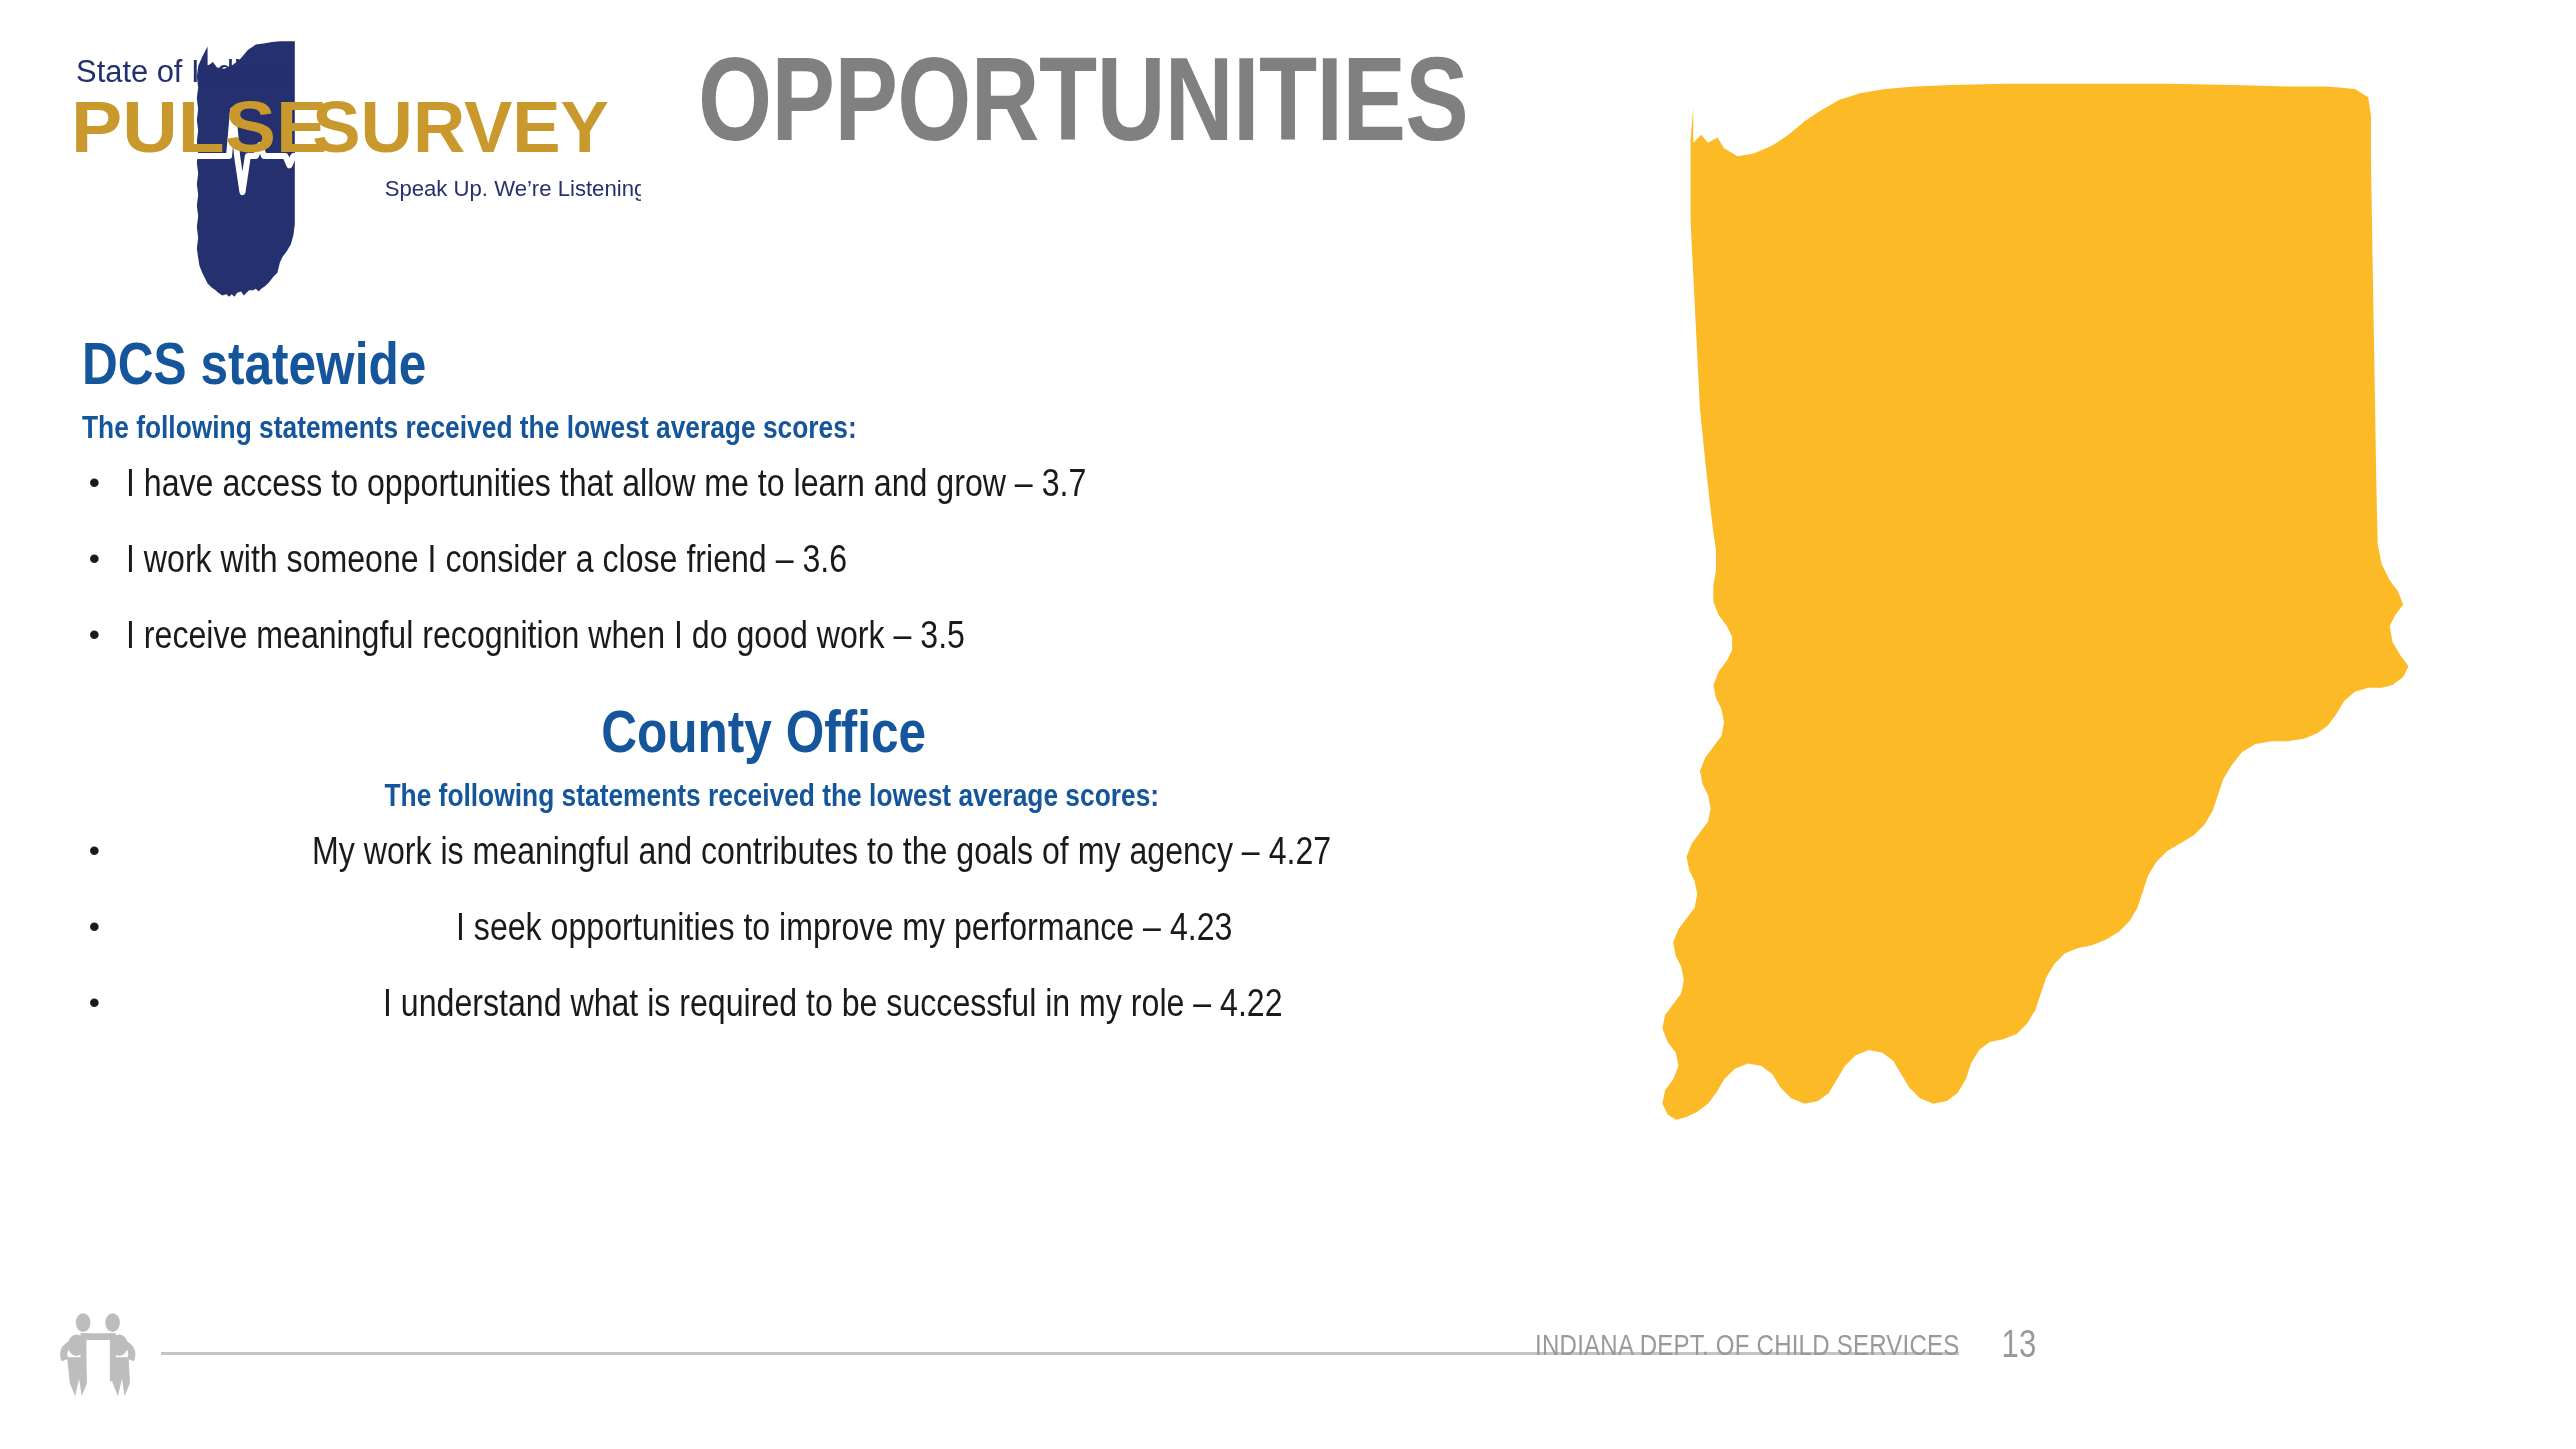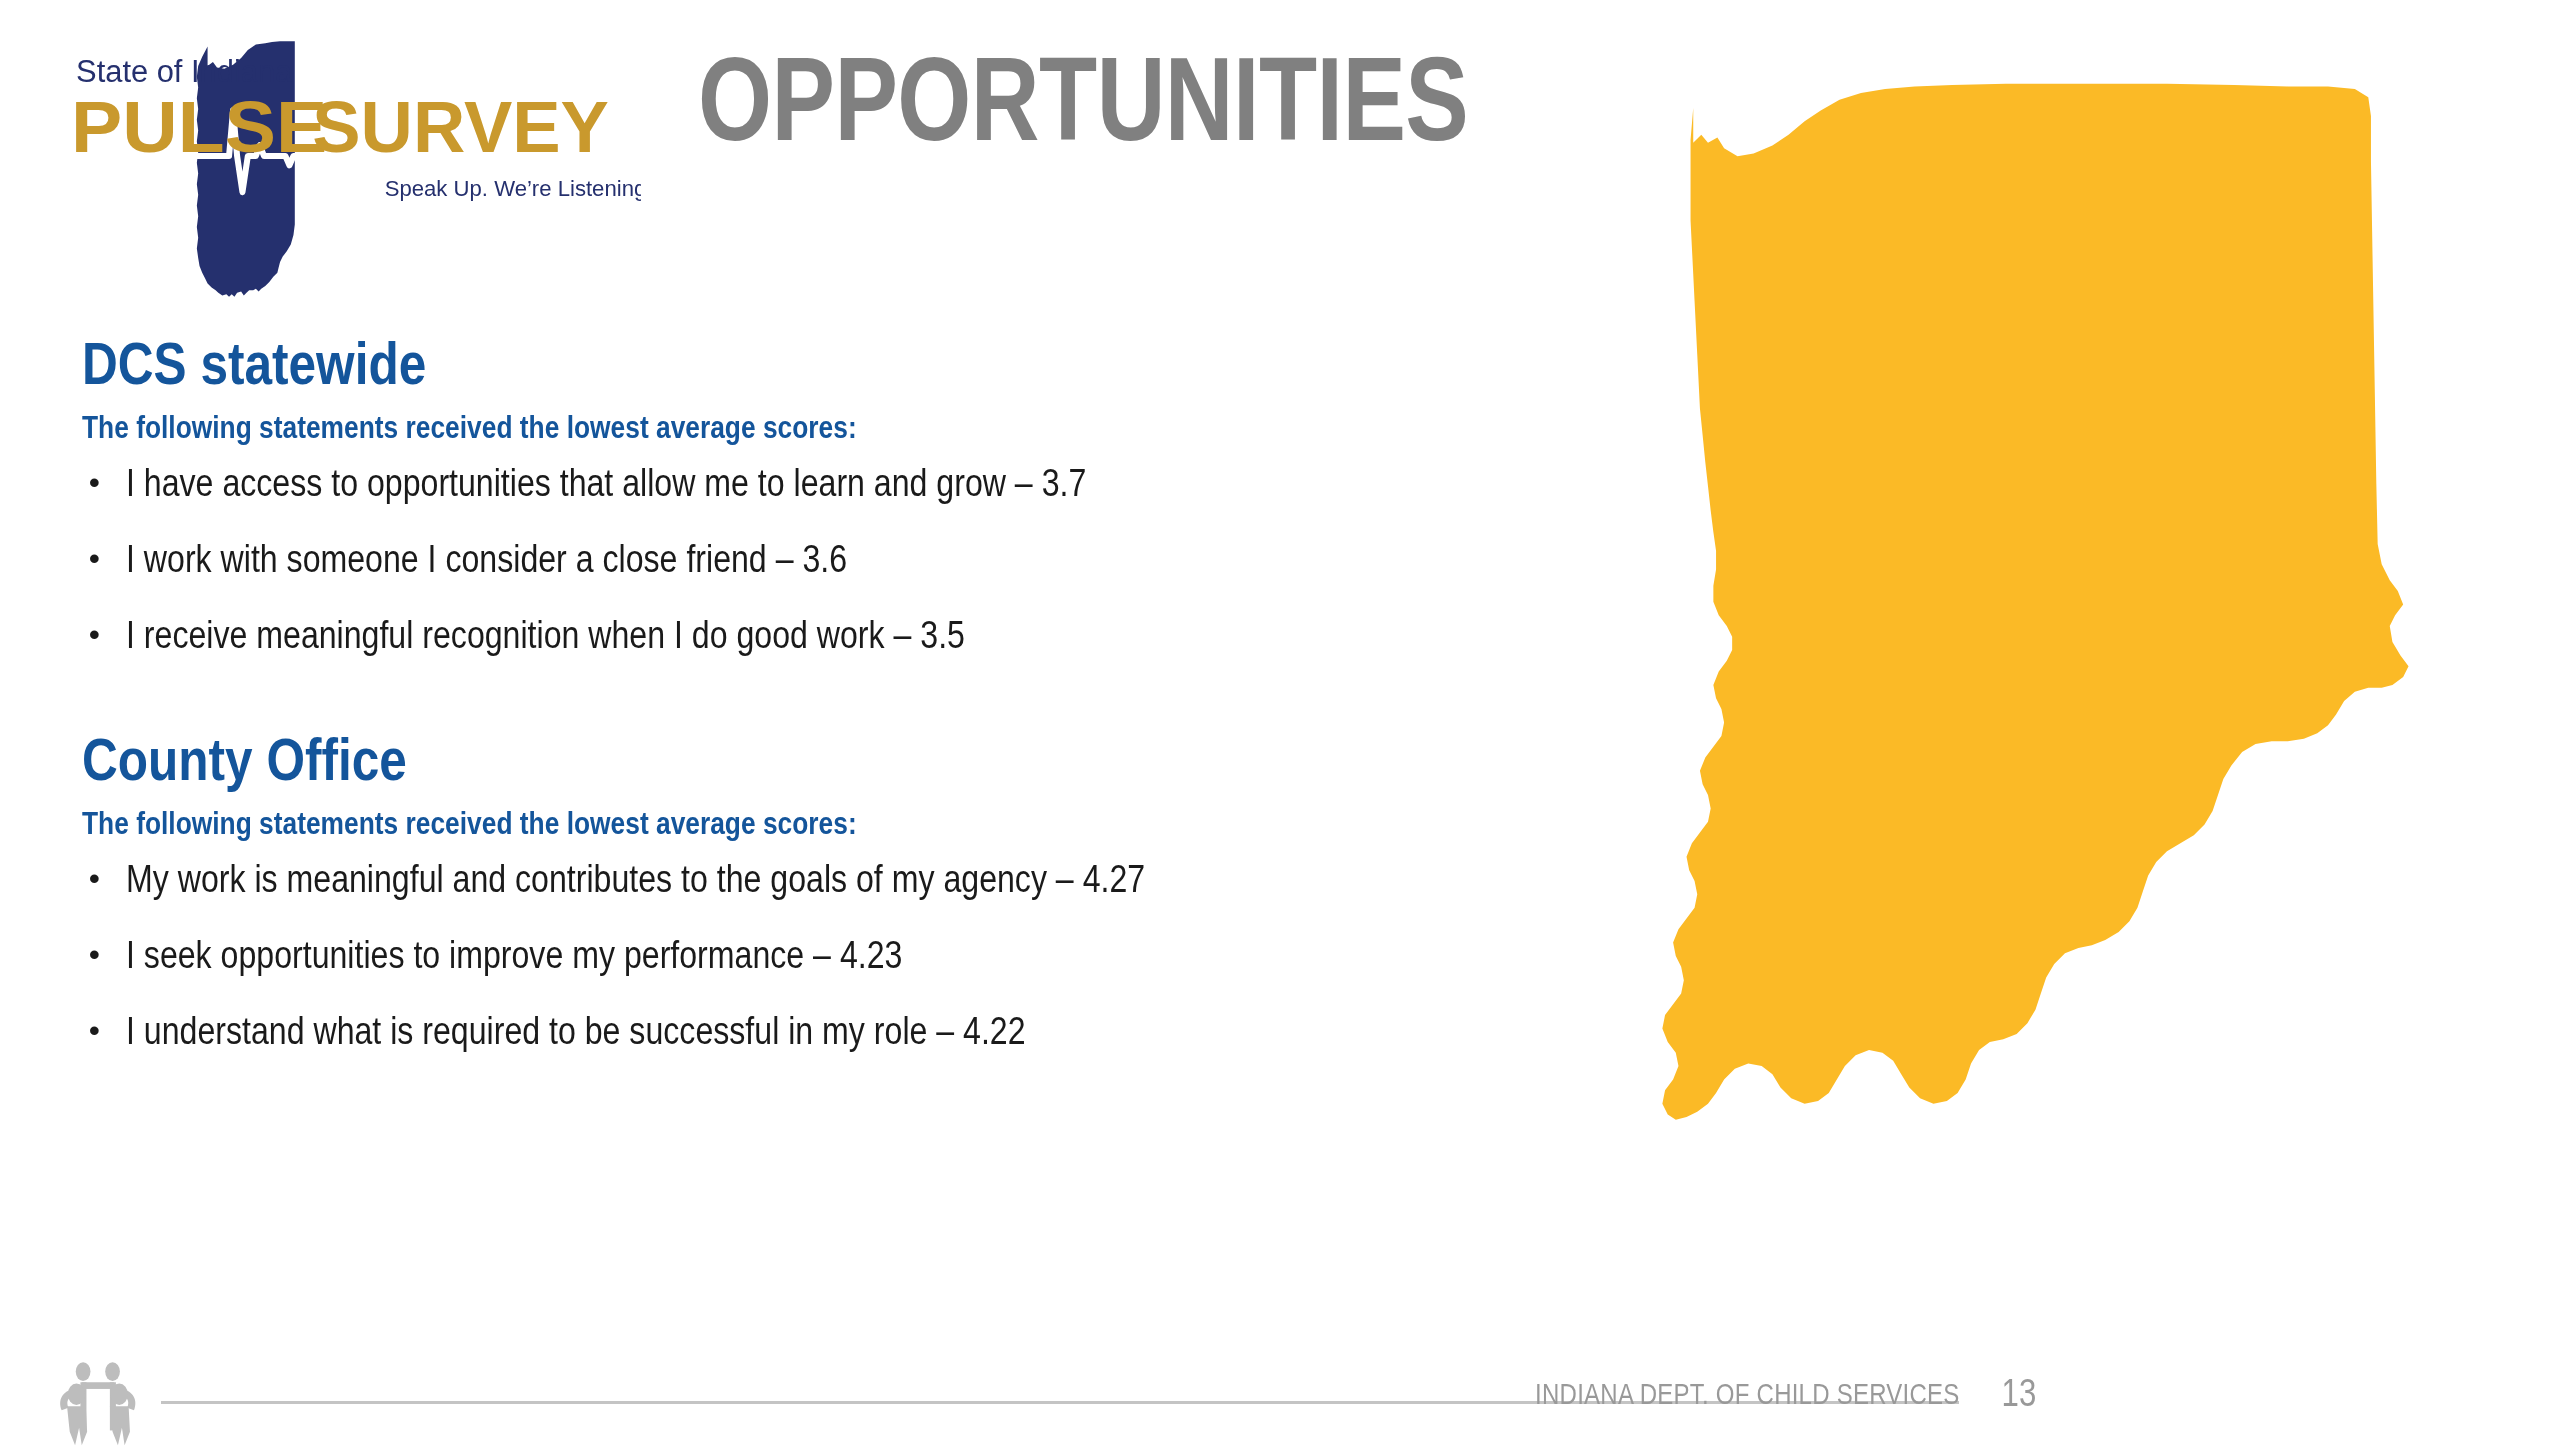--- a/index.html
+++ b/index.html
@@ -91,37 +91,37 @@
     font-size: 32px;
     line-height: 1.15;
     color: #1a1a1a;
   }
   .bullet-item .bullet-text {
     display: inline-block;
     transform: scaleX(0.845);
     transform-origin: left top;
     white-space: nowrap;
   }
-  #section-county { margin-top: 76px; }
+  #section-county { margin-top: 48px; text-align: center; }
 
   
   #indiana-map {
     position: absolute;
     left: 1657px;
     top: 81px;
     width: 926px;
     height: 1275px;
   }
   #indiana-map svg { display: block; width: 100%; height: 100%; }
 
   
   #footer {
     position: absolute;
     left: 0;
-    top: 1355px;
+    top: 1306px;
     width: 2100px;
     height: 94px;
   }
   #footer-family-icon {
     position: absolute;
     left: 55px;
     top: 6.7px;
     width: 87px;
     height: 84px;
   }

